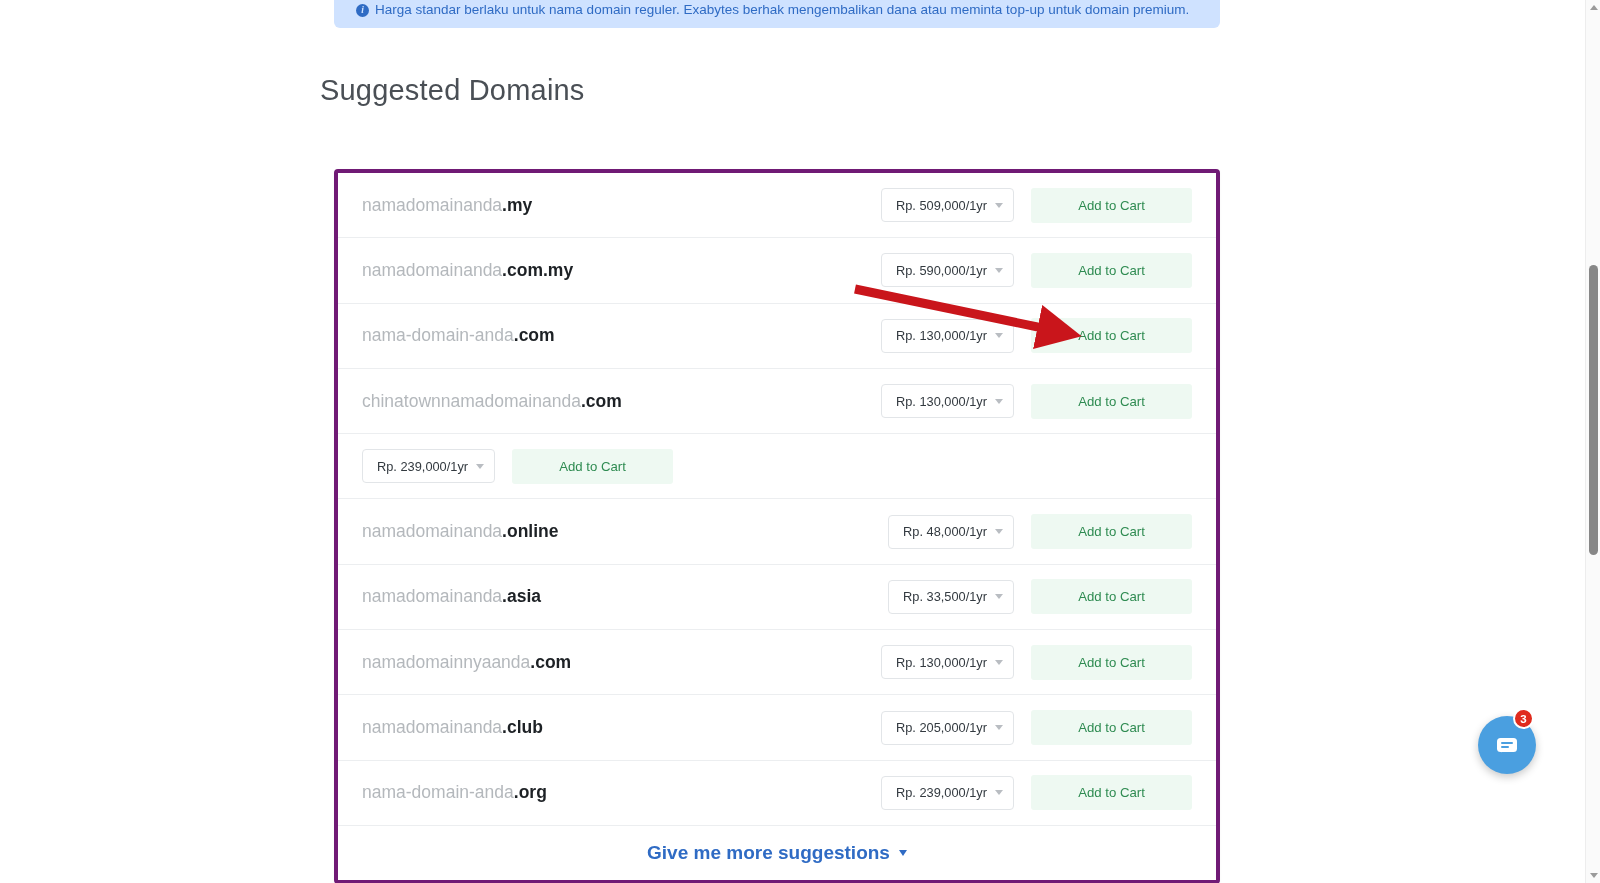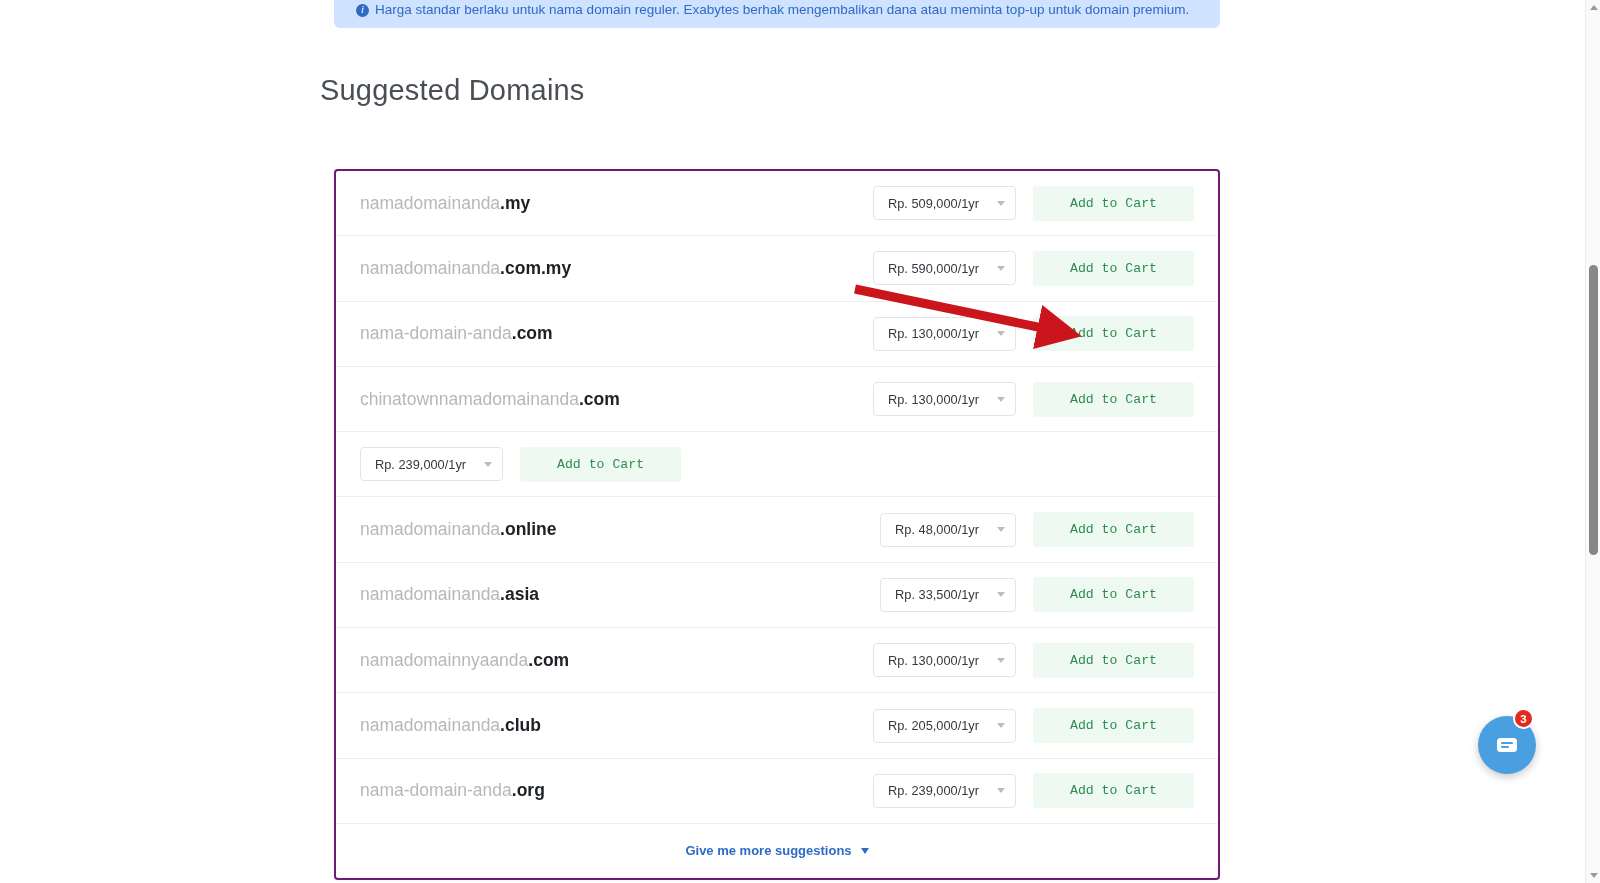--- a/index.html
+++ b/index.html
@@ -82,21 +82,21 @@
     color: #6d7278;
   }
 
   
   .card {
     position: absolute;
     left: 334px;
     top: 169px;
     width: 886px;
     background: #ffffff;
-    border: 2px solid #701a75;
+    border: 4px solid #701a75;
     border-radius: 4px;
     box-shadow: 0 1px 3px rgba(0,0,0,.045);
   }
 
   .domain-row {
     display: flex;
     align-items: center;
     height: 65.3px;
     padding: 0 24px 0 24px;
     border-bottom: 1px solid #eceef0;
@@ -114,21 +114,21 @@
   .price-select {
     flex: 0 0 auto;
     height: 34px;
     min-width: 104px;
     border: 1px solid #e2e5e8;
     border-radius: 4px;
     background: #ffffff;
     display: flex;
     align-items: center;
     justify-content: center;
-    gap: 18px;
+    gap: 8px;
     padding: 0 10px 0 14px;
     margin-right: 17px;
     font-size: 12.8px;
     color: #333a40;
     white-space: nowrap;
   }
   .caret {
     width: 0; height: 0;
     border-left: 4px solid transparent;
     border-right: 4px solid transparent;
@@ -137,38 +137,38 @@
   }
 
   .cart-btn {
     flex: 0 0 161px;
     height: 35px;
     background: #eef9f2;
     border: none;
     border-radius: 3px;
     color: #2e8b51;
     font-size: 13.2px;
-    font-family: Liberation Mono, monospace;
+    font-family: Liberation Sans, sans-serif;
     cursor: pointer;
     display: flex;
     align-items: center;
     justify-content: center;
   }
 
   
   .more-row {
     height: 54px;
     display: flex;
     align-items: center;
     justify-content: center;
     gap: 9px;
   }
   .more-link {
     color: #2f6bc4;
-    font-size: 13px;
+    font-size: 19px;
     font-weight: 600;
     text-decoration: none;
     cursor: pointer;
   }
   .more-caret {
     width: 0; height: 0;
     border-left: 4.5px solid transparent;
     border-right: 4.5px solid transparent;
     border-top: 6px solid #2f6bc4;
   }

